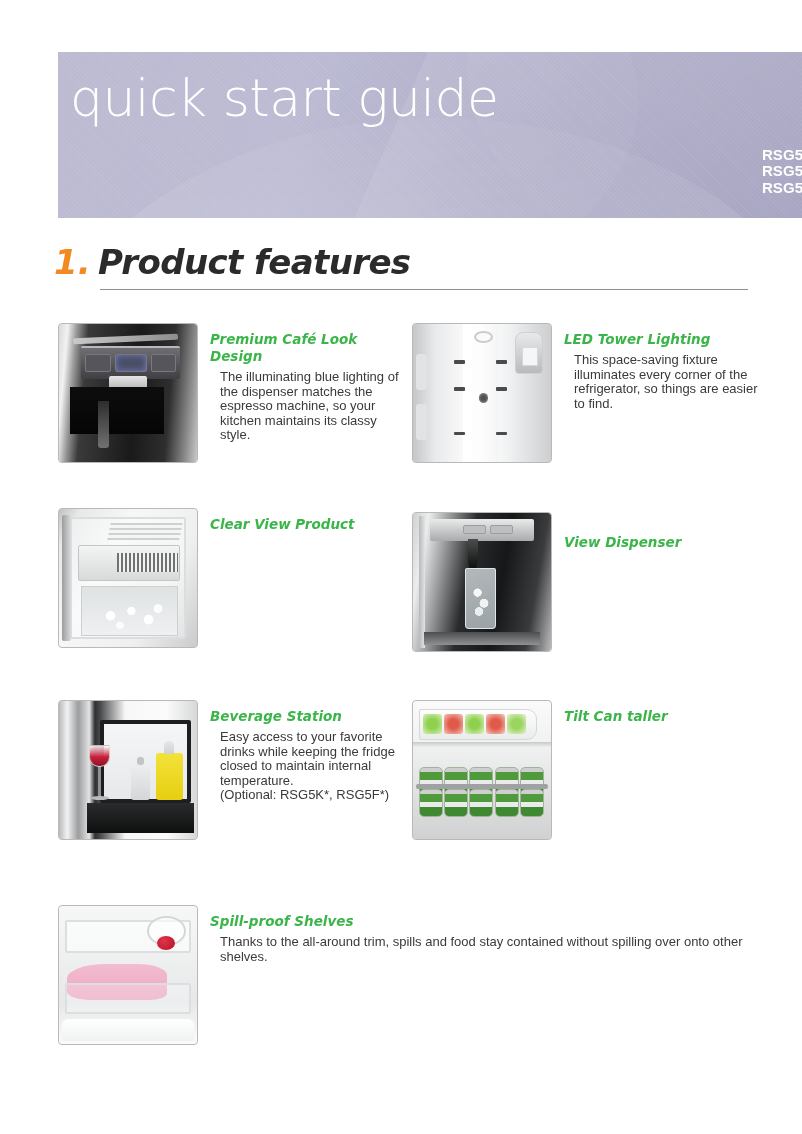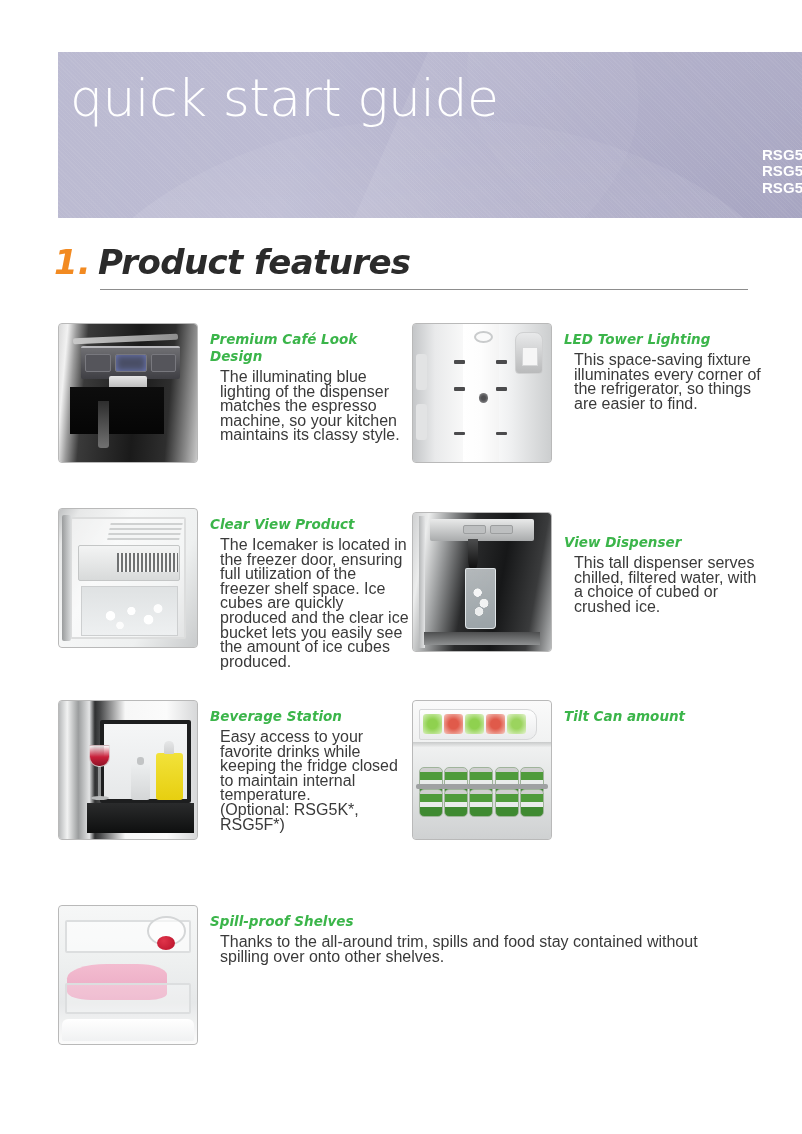--- a/index.html
+++ b/index.html
@@ -160,21 +160,21 @@
     font-family: "DejaVu Sans", sans-serif;
     font-style: italic;
     font-weight: bold;
     font-size: 13.5px;
     line-height: 17px;
     color: #3bb54a;
     margin-bottom: 5px;
   }
   .feat-body {
     font-family: "Liberation Sans", sans-serif;
-    font-size: 16px;
+    font-size: 13px;
     line-height: 14.6px;
     color: #3a3a3a;
     padding-left: 10px;
     white-space: pre-line;
   }
 
   
   
   .art-dispenser { position:absolute; inset:0;
     background: linear-gradient(95deg,#d9d9d9 0%,#f2f2f2 6%,#9a9a9a 12%,#3a3a3a 20%,#1a1a1a 55%,#2e2e2e 78%,#8e8e8e 92%,#c9c9c9 100%); }
@@ -405,42 +405,40 @@
           <div class="vents"></div>
           <div class="unit"></div>
           <div class="comb"></div>
           <div class="bucket"></div>
           <div class="door"></div>
         </div>
       </div>
     </div>
     <div class="feature-text">
       <div class="feat-title">Clear View Product</div>
-      <div class="feat-body">The Icemaker is located in the freezer door, ensuring full utilization of the freezer shelf space. Ice cubes are quickly produced and the clear ice bucket lets you easily see the amount of ice cubes produced.</div>
     </div>
   </div>
 
   <div class="feature" style="left:412px; top:512px; width:340px; height:150px;">
     <div class="thumb">
       <div class="thumb-inner">
         <div class="art-tall">
           <div class="edge"></div>
           <div class="head">
               <div class="k k1"></div>
               <div class="k k2"></div>
             </div>
           <div class="spout"></div>
           <div class="glass"></div>
           <div class="base"></div>
         </div>
       </div>
     </div>
     <div class="feature-text" style="top:22px;">
       <div class="feat-title">View Dispenser</div>
-      <div class="feat-body">This tall dispenser serves chilled, filtered water, with a choice of cubed or crushed ice.</div>
     </div>
   </div>
 
   <div class="feature" style="left:58px; top:700px; width:340px; height:150px;">
     <div class="thumb">
       <div class="thumb-inner">
         <div class="art-bev">
           <div class="window"></div>
           <div class="jar"></div>
           <div class="oil"></div>
@@ -482,21 +480,21 @@
               <div class="c c1"></div>
               <div class="c c2"></div>
               <div class="c c3"></div>
               <div class="c c4"></div>
               <div class="c c5"></div>
             </div>
         </div>
       </div>
     </div>
     <div class="feature-text" style="top:8px; width:215px;">
-      <div class="feat-title">Tilt Can amount</div>
+      <div class="feat-title">Tilt Can taller</div>
     </div>
   </div>
 
   <div class="feature" style="left:58px; top:905px; width:690px; height:140px;">
     <div class="thumb">
       <div class="thumb-inner">
         <div class="art-spill">
           <div class="shelf-top"></div>
           <div class="glass"></div>
           <div class="drop"></div>

